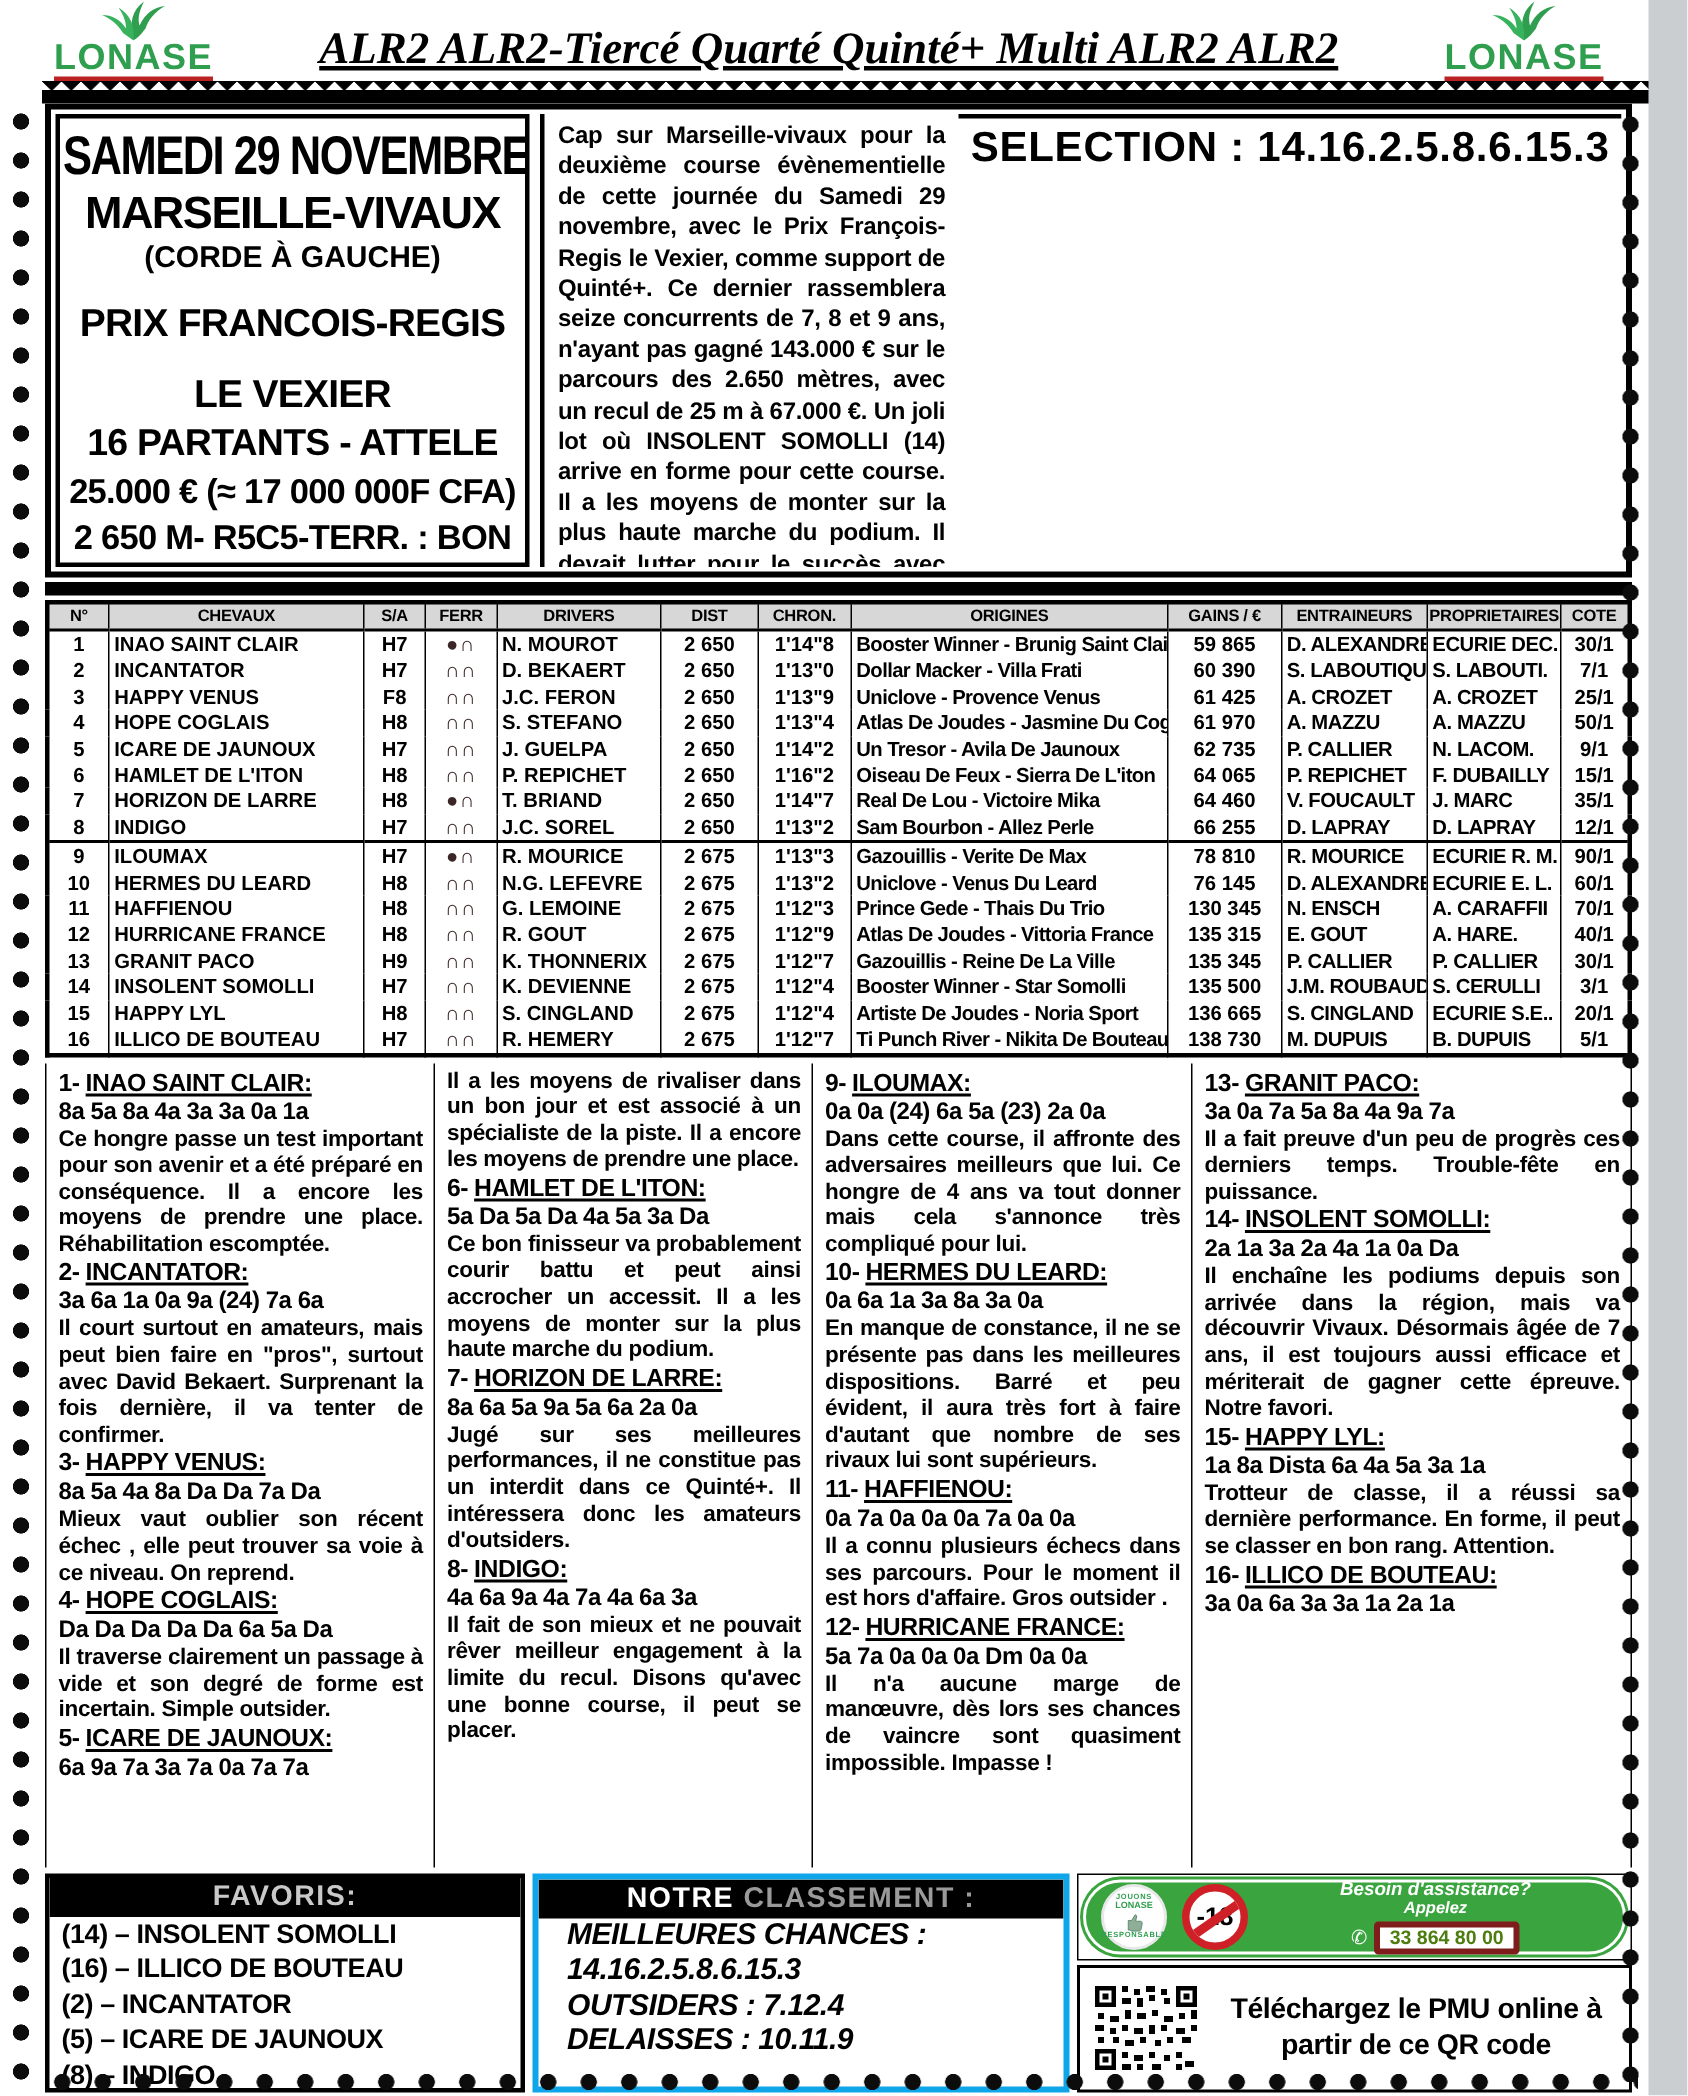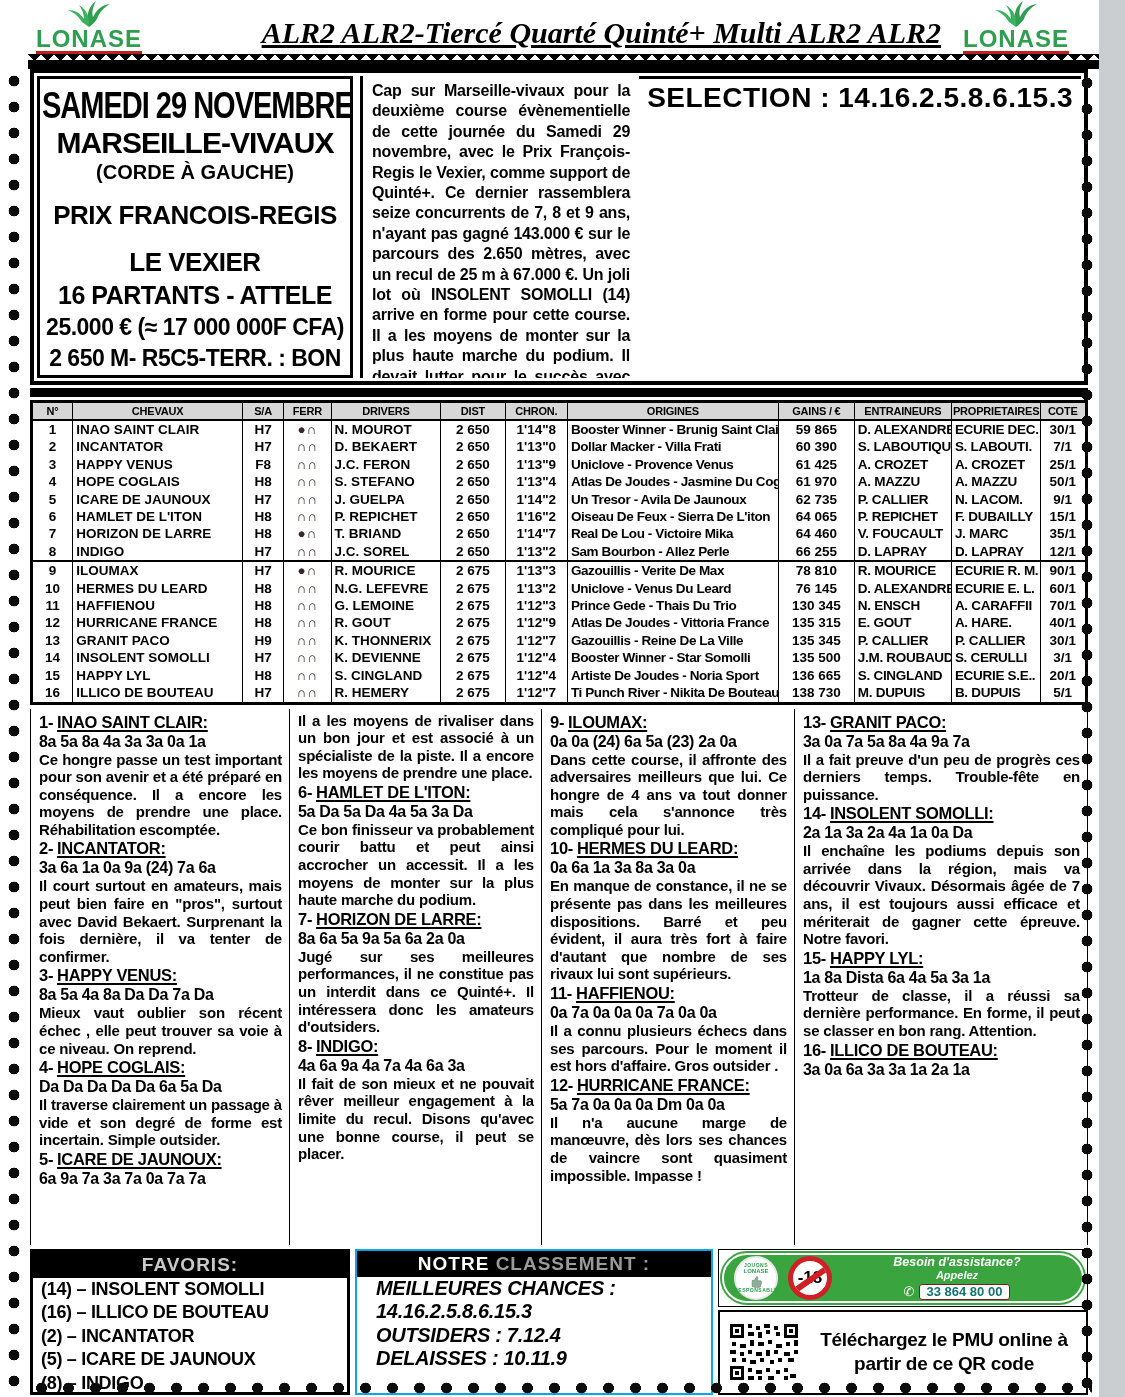--- a/index.html
+++ b/index.html
@@ -20,21 +20,21 @@
     background-size:27px 16px; background-position:left center; background-repeat:repeat-x; }
   .dots-bottom { left:28px; bottom:1px; width:1064px; }
 
   
   .header { height:54px; display:flex; align-items:flex-end; justify-content:space-between;
     padding:2px 34px 0 14px; }
   .lonase { width:150px; text-align:center; line-height:1; }
   .lonase .wing { display:block; margin:0 auto; }
   .lonase .word { font-size:24px; font-weight:900; color:#2f9e4f; letter-spacing:1px;
     border-bottom:3px solid #b22; display:inline-block; }
-  .main-title { flex:1; text-align:right; font-family:"Liberation Serif", serif;
+  .main-title { flex:1; text-align:center; font-family:"Liberation Serif", serif;
     font-style:italic; font-weight:bold; font-size:30px; letter-spacing:0;
     text-decoration:underline; text-decoration-thickness:2.5px; padding-bottom:4px; white-space:nowrap; }
   .teeth { height:15px; margin:0 20px 0 28px;
     background:
       linear-gradient(#000 0 0) bottom / 100% 9px no-repeat,
       conic-gradient(from -45deg at 50% 100%, #000 0 90deg, transparent 90deg) top left / 13px 7px repeat-x; }
 
   
   .top-section { margin:0 37px 0 30px; height:316px; border:4px solid #000;
     display:flex; background:#fff; }
@@ -87,43 +87,43 @@
   .c-text { font-size:15px; line-height:17.6px; text-align:justify; letter-spacing:-0.2px; }
 
   
   .bottom-row { margin:4px 37px 0 30px; height:146px; display:flex; gap:5px; }
   .favoris-box { width:320px; border:3px solid #000; overflow:hidden; }
   .box-titlebar { background:#000; color:#c9c9c9; font-weight:900; font-size:19px;
     text-align:center; height:26px; line-height:26px; letter-spacing:1px; }
   .box-titlebar .t-b { color:#9a9a9a; }
   .box-titlebar .t-a { color:#fff; }
   .fav-item { font-size:18px; font-weight:900; line-height:23.5px; padding-left:8px; white-space:nowrap; letter-spacing:-0.3px; }
-  .classement-box { width:358px; border:2px solid #0ea5e9; overflow:hidden; }
+  .classement-box { width:358px; border:4px solid #0ea5e9; overflow:hidden; }
   .cls-line { font-size:20px; font-weight:900; line-height:23.5px; padding-left:19px; white-space:nowrap; letter-spacing:-0.3px;font-style:italic; }
   .footer-right { flex:1; display:flex; flex-direction:column; gap:3px; }
   .banner-box { border:1.5px solid #000; padding:3px; height:58px; }
   .green-banner { height:100%; background:#3aa43f; border:2px solid #fff; border-radius:26px;
     box-shadow:0 0 0 2px #3aa43f; display:flex; align-items:center; padding:2px 10px; gap:10px; }
   .resp-circle { width:44px; height:44px; background:#fff; border-radius:50%;
     border:2px solid #e8e8e8; display:flex; flex-direction:column; align-items:center;
     justify-content:center; line-height:1; flex-shrink:0; }
   .resp-circle .mini { font-size:6px; font-weight:900; color:#2f9e4f; }
   .resp-circle .resp-txt { font-size:5px; font-weight:bold; color:#2f9e4f; letter-spacing:0.5px; }
   .age-sign { width:44px; height:44px; border-radius:50%; background:#fff; border:5px solid #cf2027;
     position:relative; display:flex; align-items:center; justify-content:center; flex-shrink:0;
     font-weight:900; font-size:17px; overflow:hidden; }
   .age-sign::after { content:""; position:absolute; left:-6px; top:14px; width:52px; height:6px;
     background:#cf2027; transform:rotate(-35deg); }
   .assist { flex:1; text-align:center; color:#fff; line-height:1.15; }
   .assist .a1 { font-size:12.5px; font-weight:900; font-style:italic; }
   .assist .a2 { font-size:11px; font-weight:900; font-style:italic; }
   .phone-row { display:flex; align-items:center; justify-content:center; gap:4px; margin-top:2px; }
   .phone-icon { color:#fff; font-size:13px; }
-  .phone-num { background:#fff; color:#0f766e; font-weight:900; font-size:13px;
-    padding:0 7px; border-radius:3px; border:1px solid #7f1d1d; }
+  .phone-num { background:#fff; color:#4d7c0f; font-weight:900; font-size:13px;
+    padding:0 7px; border-radius:3px; border:4px solid #7f1d1d; }
   .qr-box { border:2px solid #000; flex:1; display:flex; align-items:center; padding:4px 8px; gap:10px; background:#fff; }
   .qr-svg { flex-shrink:0; }
   .qr-caption { flex:1; text-align:center; font-size:19px; font-weight:900; line-height:24px; letter-spacing:-0.3px; }
 </style>
 </head>
 <body>
 
 <div class="scan-edge"></div>
 
 <div class="header">

